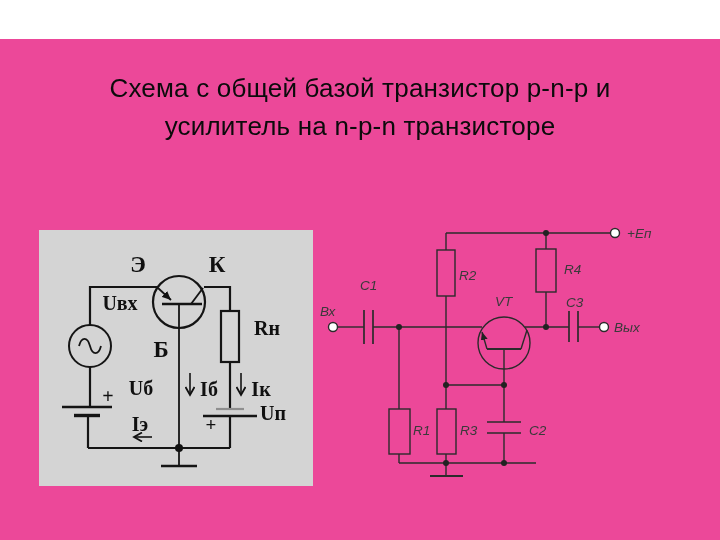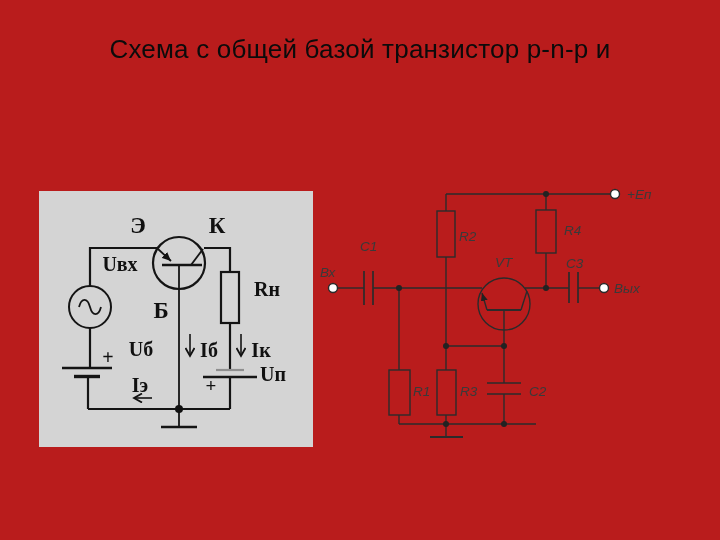--- a/index.html
+++ b/index.html
@@ -1,31 +1,32 @@
 <!DOCTYPE html>
 <html><head>
 <meta charset="utf-8">
 <style>
   html,body{margin:0;padding:0;background:#ffffff;}
   body{width:720px;height:540px;position:relative;overflow:hidden;
        font-family:"Liberation Sans",sans-serif;}
-  .slide{position:absolute;inset:0;background:#b91c1c;}
+  .slide{position:absolute;inset:0;background:#ec4899;margin-top:39px;}
   .title{position:absolute;top:30px;left:0;width:720px;text-align:center;
          color:#0b0b0b;font-size:26px;line-height:38px;letter-spacing:.2px;}
   svg{position:absolute;top:0;left:0;}
   .lbl-serif{font-family:"Liberation Serif",serif;font-weight:700;fill:#101010;}
   .lbl-cad{font-family:"Liberation Sans",sans-serif;font-style:italic;fill:#3a3a3a;font-size:13.5px;}
 </style>
 </head>
 <body>
 
 <div class="slide">
 
   <div class="title">
     <div>Схема с общей базой транзистор p-n-p и</div>
+    <div>усилитель на n-p-n транзисторе</div>
   </div>
 
   <svg width="720" height="540" viewBox="0 0 720 540">
     <defs>
       <marker id="m-filled" markerUnits="userSpaceOnUse" markerWidth="10" markerHeight="8" refX="9" refY="4" orient="auto">
         <path d="M0,0 L9,4 L0,8 Z" fill="#111111"></path>
       </marker>
       <marker id="m-filled-sm" markerUnits="userSpaceOnUse" markerWidth="9" markerHeight="8" refX="8" refY="3.5" orient="auto">
         <path d="M0,0 L8,3.5 L0,7 Z" fill="#222222"></path>
       </marker>

